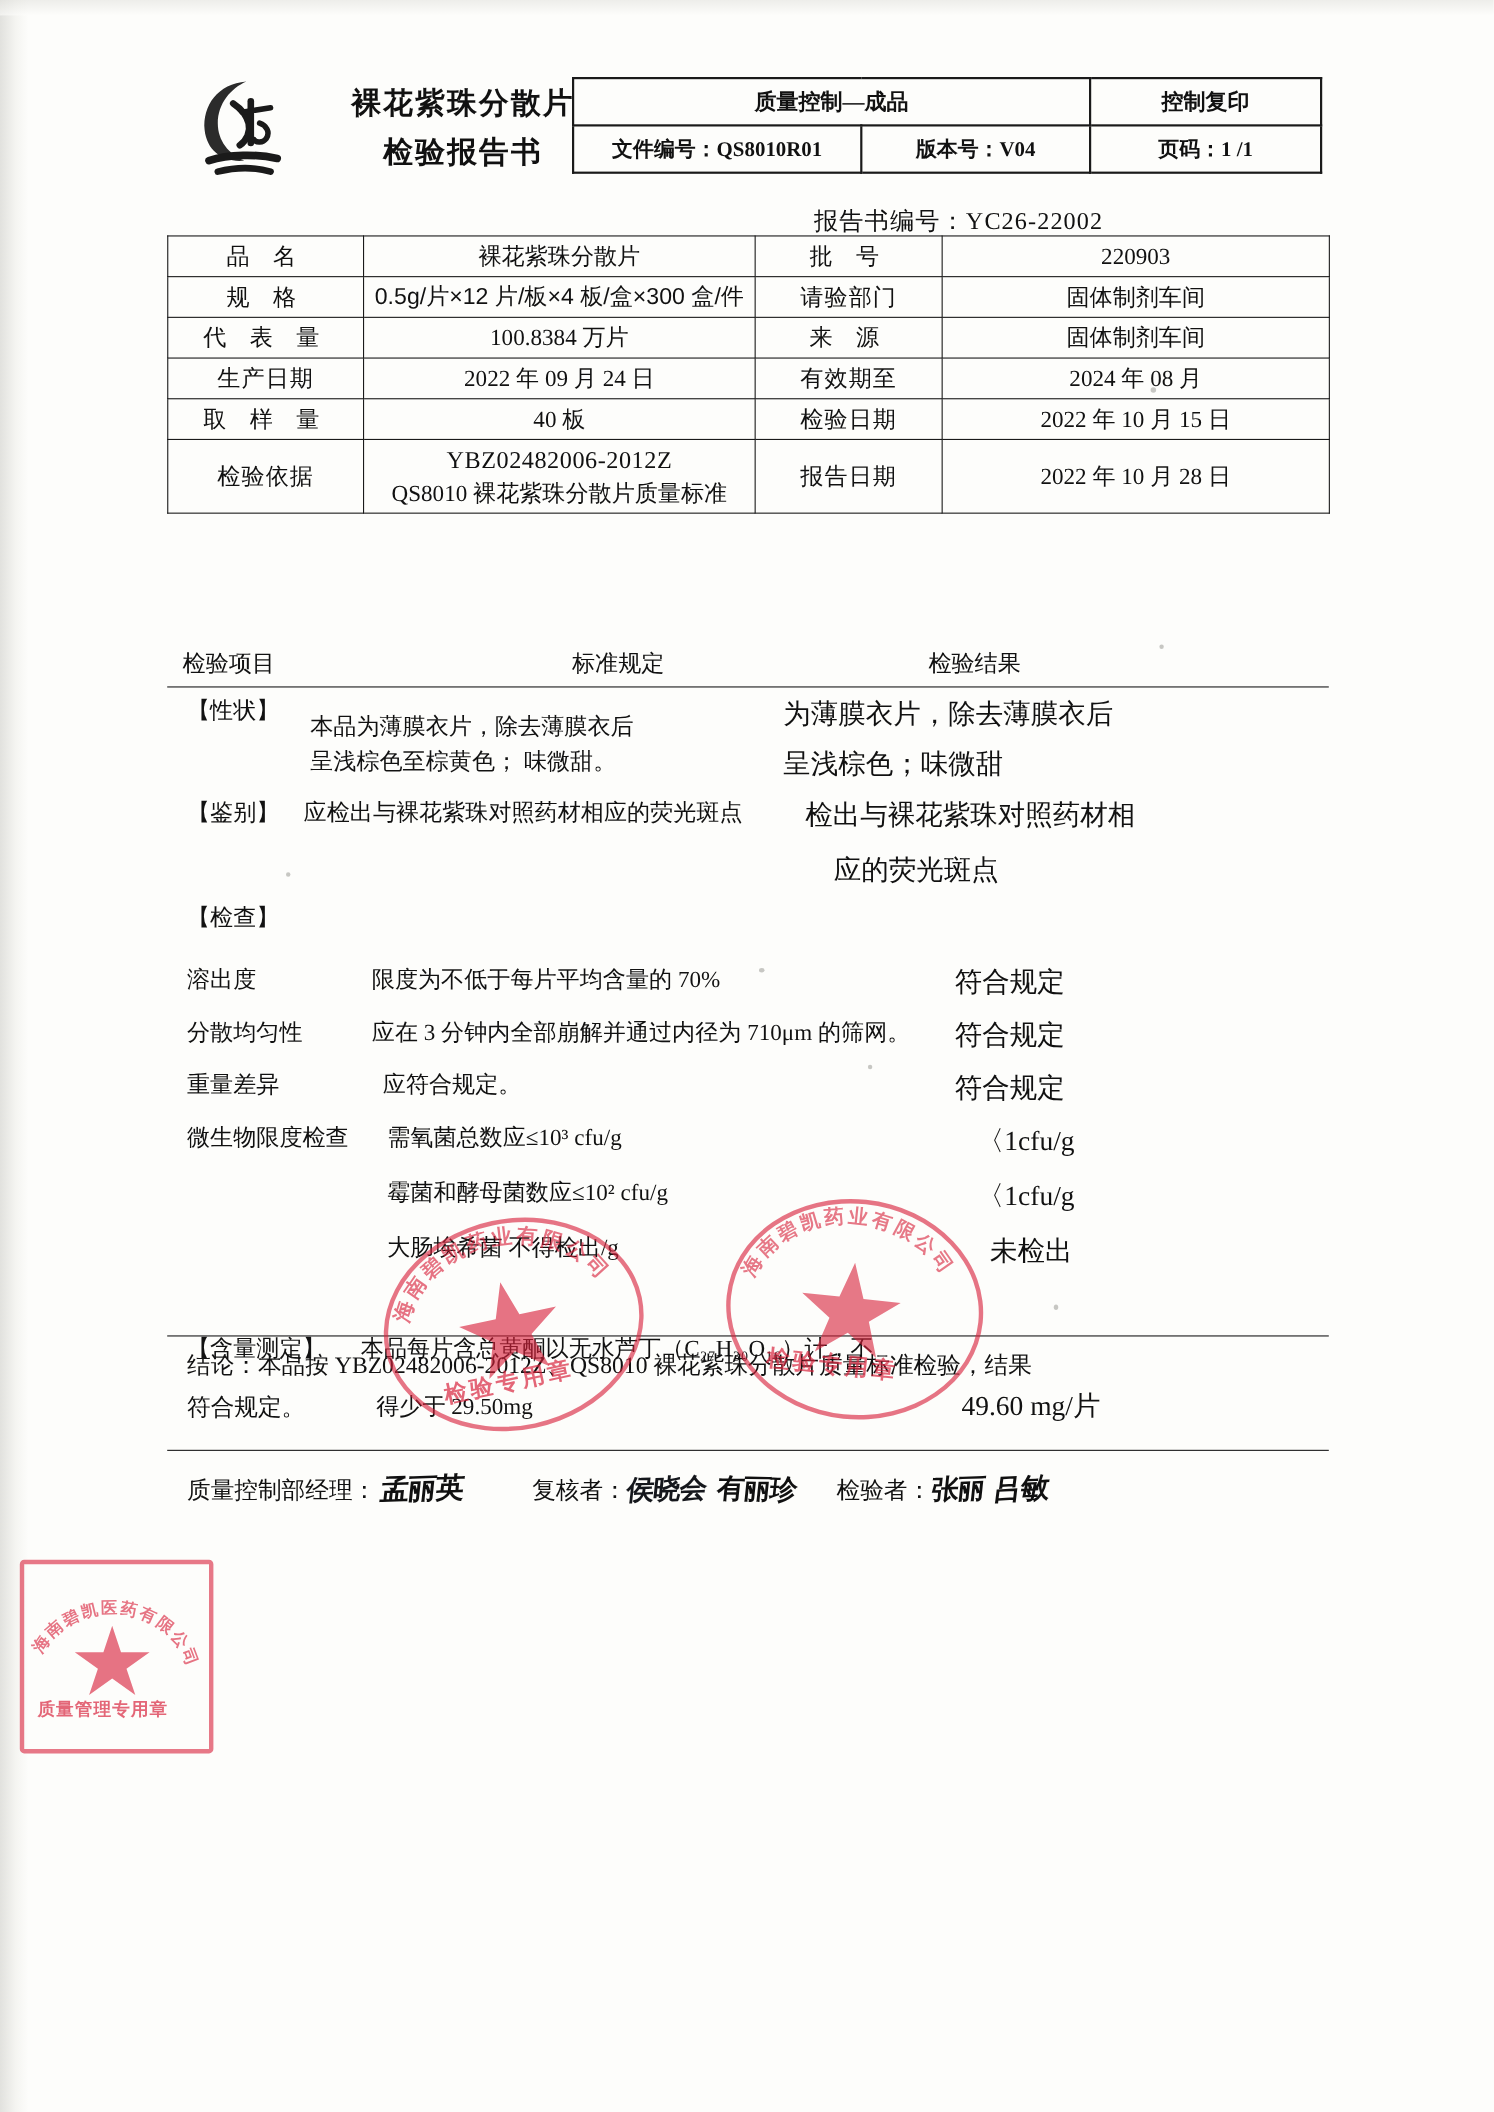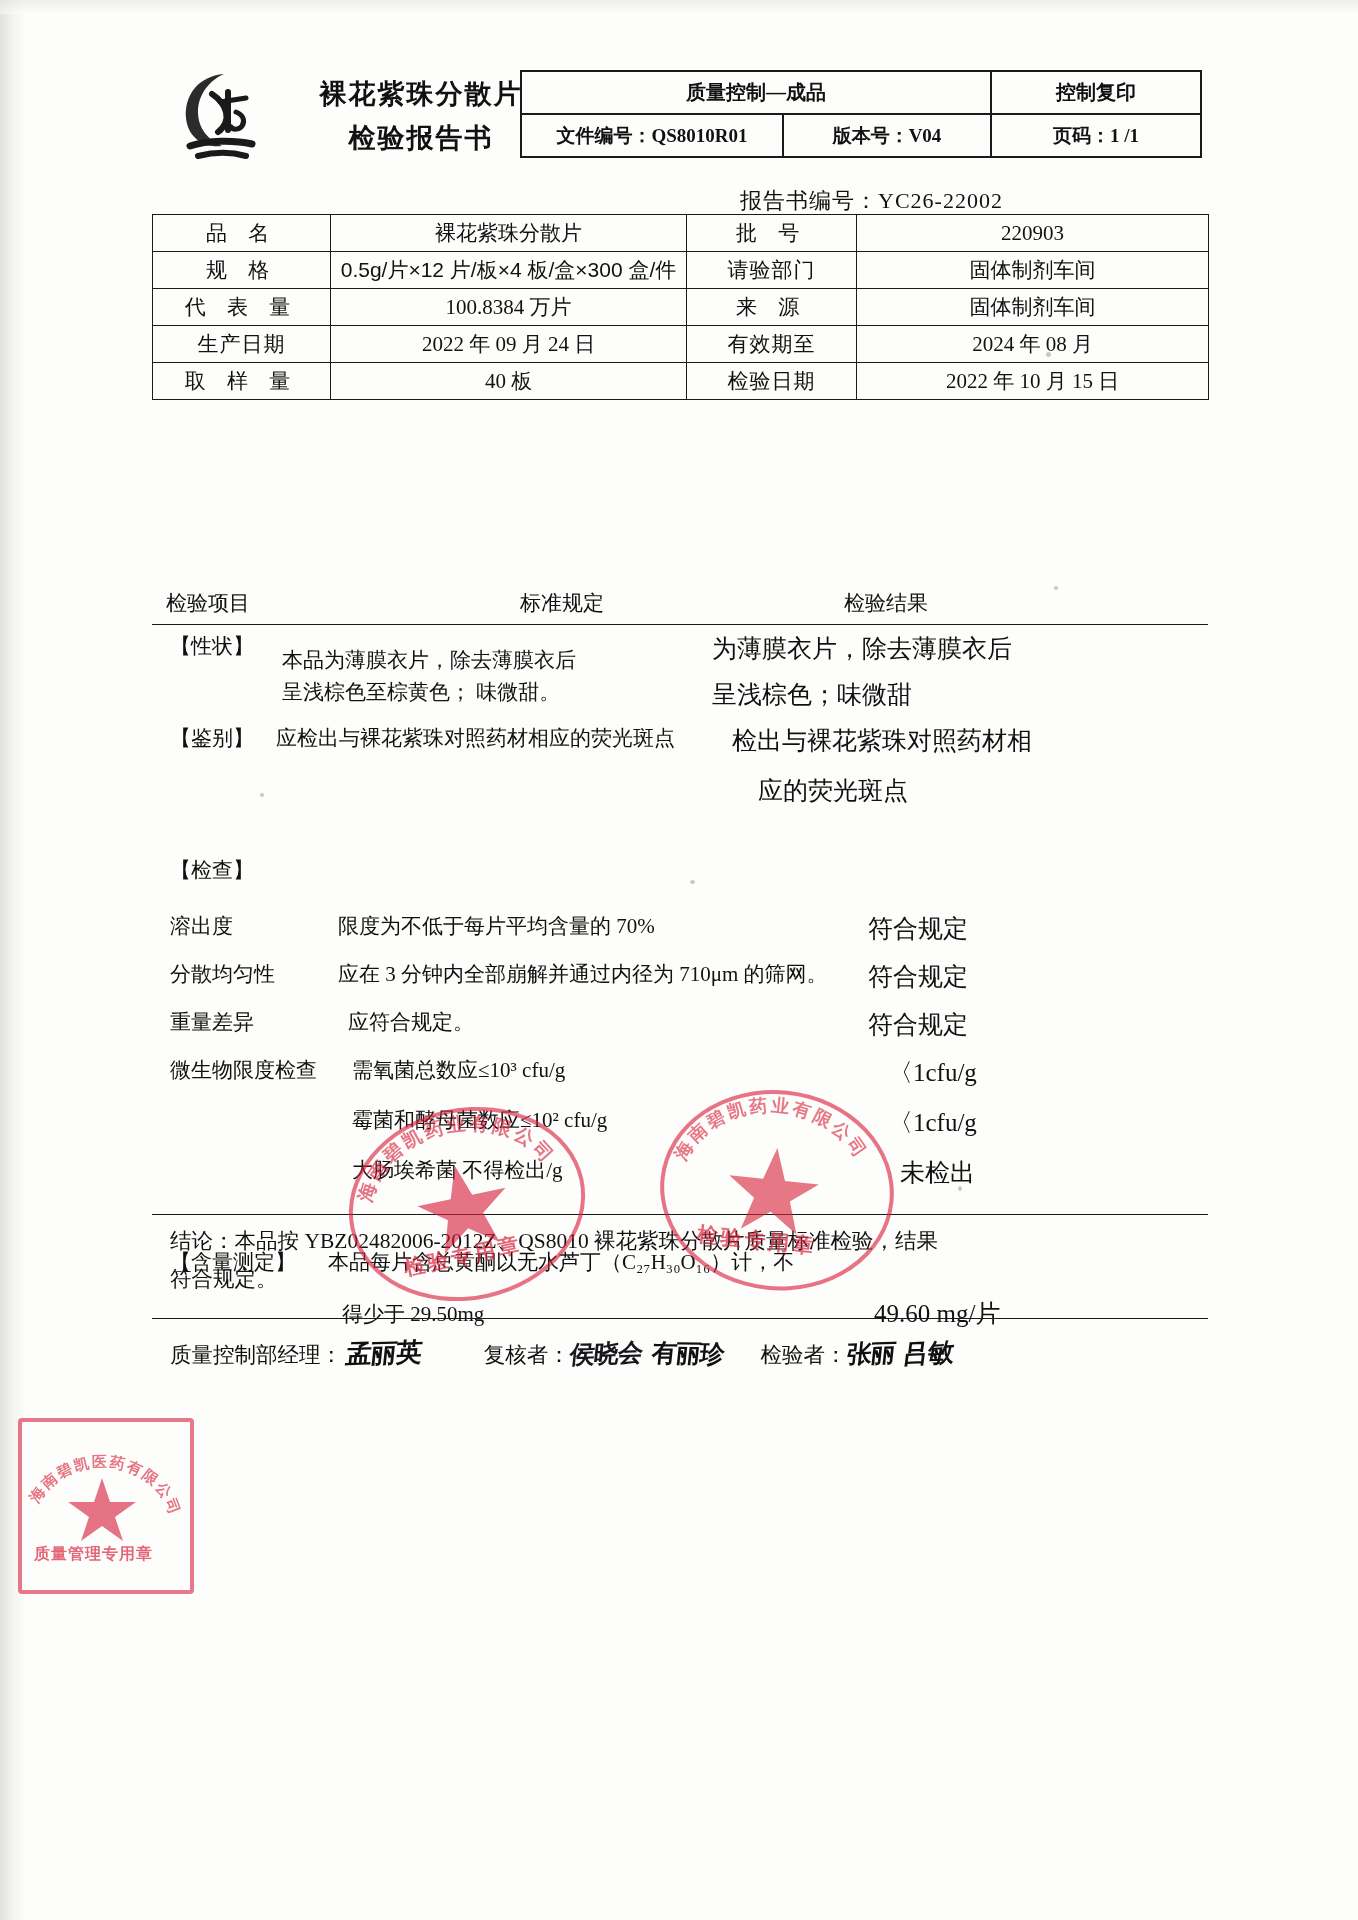--- a/index.html
+++ b/index.html
@@ -158,20 +158,29 @@
       <td>2022 年 09 月 24 日</td>
       <td class="lbl-t">有效期至</td>
       <td>2024 年 08 月</td>
     </tr>
     <tr>
       <td class="lbl">取 样 量</td>
       <td>40 板</td>
       <td class="lbl-t">检验日期</td>
       <td>2022 年 10 月 15 日</td>
     </tr>
+    <tr>
+      <td class="lbl-t">检验依据</td>
+      <td class="basis">
+        <div class="code">YBZ02482006-2012Z</div>
+        <div>QS8010 裸花紫珠分散片质量标准</div>
+      </td>
+      <td class="lbl-t">报告日期</td>
+      <td>2022 年 10 月 28 日</td>
+    </tr>
   </tbody>
     </table>
 
   <div class="items-head" style="top:586px;">
     <span style="left:14px;">检验项目</span>
     <span style="left:368px;">标准规定</span>
     <span style="left:692px;">检验结果</span>
   </div>
 
   <div class="body" style="top:632px;">
@@ -184,21 +193,21 @@
       <span class="c3" style="top:46px;left:560px;">呈浅棕色；味微甜</span>
     </div>
 
     <div class="row" style="height:96px;">
       <span class="c1" style="top:0;">【鉴别】</span>
       <span class="c2" style="top:0;left:124px;">应检出与裸花紫珠对照药材相应的荧光斑点</span>
       <span class="c3" style="top:0;left:580px;">检出与裸花紫珠对照药材相</span>
       <span class="c3" style="top:50px;left:606px;">应的荧光斑点</span>
     </div>
 
-    <div class="row" style="height:56px;margin-top:36px;">
+    <div class="row" style="height:56px;">
       <span class="c1" style="top:0;">【检查】</span>
     </div>
 
     <div class="row" style="height:48px;">
       <span class="c1" style="top:0;">溶出度</span>
       <span class="c2" style="top:0;left:186px;">限度为不低于每片平均含量的 70%</span>
       <span class="c3" style="top:0;left:716px;">符合规定</span>
     </div>
 
     <div class="row" style="height:48px;">

